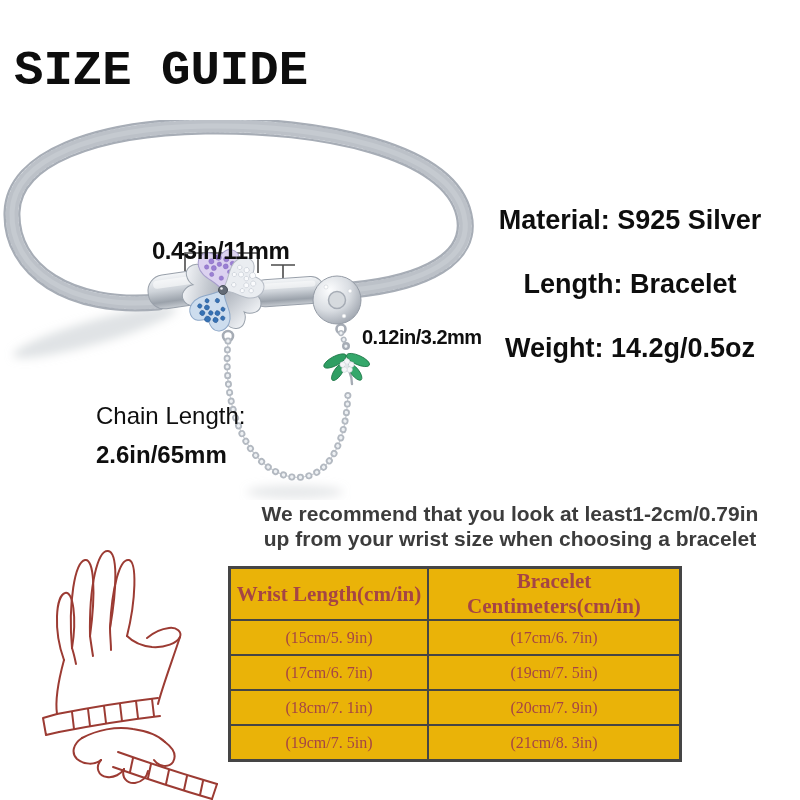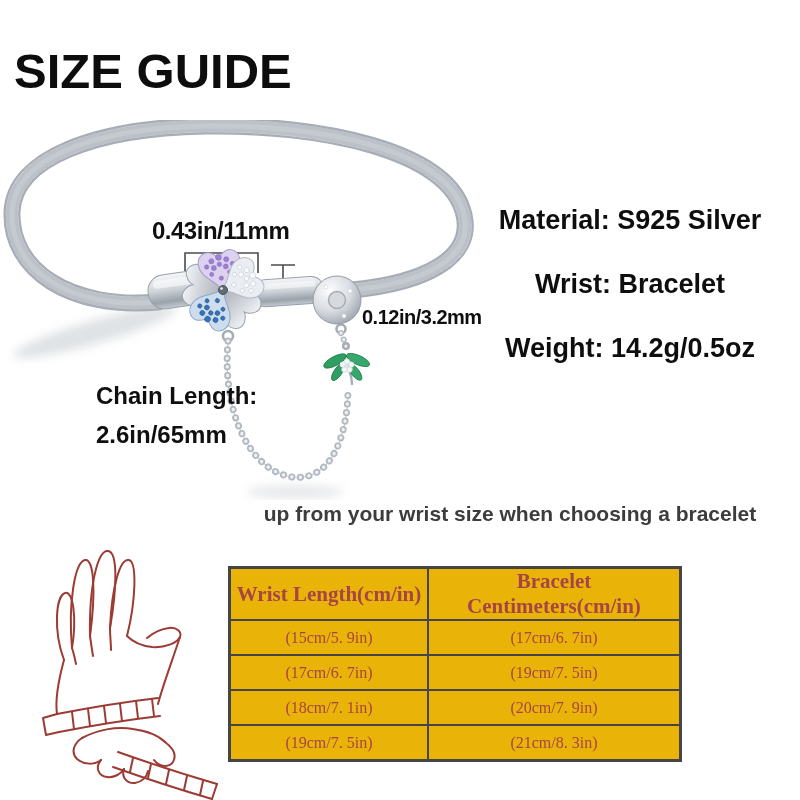--- a/index.html
+++ b/index.html
@@ -1,24 +1,24 @@
 <!DOCTYPE html>
 <html><head>
 <meta charset="utf-8">
 <style>
   html,body{margin:0;padding:0;background:#ffffff;}
   .page{position:relative;width:800px;height:800px;background:#ffffff;overflow:hidden;
         font-family:"Liberation Sans",sans-serif;color:#111;}
   .title{position:absolute;left:14px;top:10px;font-size:49px;font-weight:700;
-         letter-spacing:0px;color:#0d0d0d;white-space:nowrap;}
+         letter-spacing:0px;color:#0d0d0d;white-space:nowrap;font-family:Liberation Mono, monospace;}
   .bracelet-wrap{position:absolute;left:0;top:120px;width:500px;height:380px;}
-  .anno{position:absolute;color:#0f0f0f;font-weight:700;white-space:nowrap;}
+  .anno{position:absolute;color:#0f0f0f;font-weight:700;white-space:nowrap;margin-top:20px;}
   .anno-clasp{left:152px;top:217px;width:132px;text-align:center;font-size:24px;letter-spacing:-0.5px;}
   .anno-thickness{left:362px;top:306px;width:140px;text-align:left;font-size:20px;letter-spacing:-0.5px;}
-  .chain-label{left:96px;top:382px;font-size:24px;font-weight:700;}
+  .chain-label{left:96px;top:382px;font-size:24px;font-weight:400;}
   .chain-value{left:96px;top:421px;font-size:24px;font-weight:600;}
   .details{position:absolute;left:478px;top:204px;width:304px;text-align:center;}
   .detail-line{font-size:27px;font-weight:700;color:#0e0e0e;line-height:32px;white-space:nowrap;}
   .detail-line + .detail-line{margin-top:32px;}
   .recommendation{position:absolute;left:244px;top:501px;width:532px;text-align:center;
                   font-size:21px;font-weight:600;color:#3c3c3c;line-height:25px;}
   .hand-wrap{position:absolute;left:20px;top:540px;width:220px;height:260px;}
   table.size-table{position:absolute;left:228px;top:566px;width:454px;border-collapse:collapse;
                    background:#eab308;table-layout:fixed;border:3px solid #454545;}
   table.size-table th,table.size-table td{border:2px solid #454545;text-align:center;padding:0;
@@ -161,25 +161,26 @@
     </svg>
   </div>
 
   <div class="anno anno-clasp">0.43in/11mm</div>
   <div class="anno anno-thickness">0.12in/3.2mm</div>
   <div class="anno chain-label">Chain Length:</div>
   <div class="anno chain-value">2.6in/65mm</div>
 
   <div class="details">
     <div class="detail-line">Material: S925 Silver</div>
-    <div class="detail-line">Wrist: Bracelet</div>
+    <div class="detail-line">Length: Bracelet</div>
     <div class="detail-line">Weight: 14.2g/0.5oz</div>
   </div>
 
   <div class="recommendation">
+    <div>We recommend that you look at least1-2cm/0.79in</div>
     <div>up from your wrist size when choosing a bracelet</div>
   </div>
 
   <div class="hand-wrap">
     <svg viewBox="0 0 220 260" width="220" height="260">
       <g fill="none" stroke="#9c3b33" stroke-width="2" stroke-linecap="round" stroke-linejoin="round">
         <path d="M44,120 C33,90 36,56 45,53 C53,50 57,78 52,108"></path>
         <path d="M52,108 C48,62 55,22 65,20 C74,18 76,52 70,96"></path>
         <path d="M70,96 C69,44 78,10 88,11 C98,12 97,48 90,88"></path>
         <path d="M90,88 C92,46 100,18 109,20 C117,22 116,60 107,96"></path>

